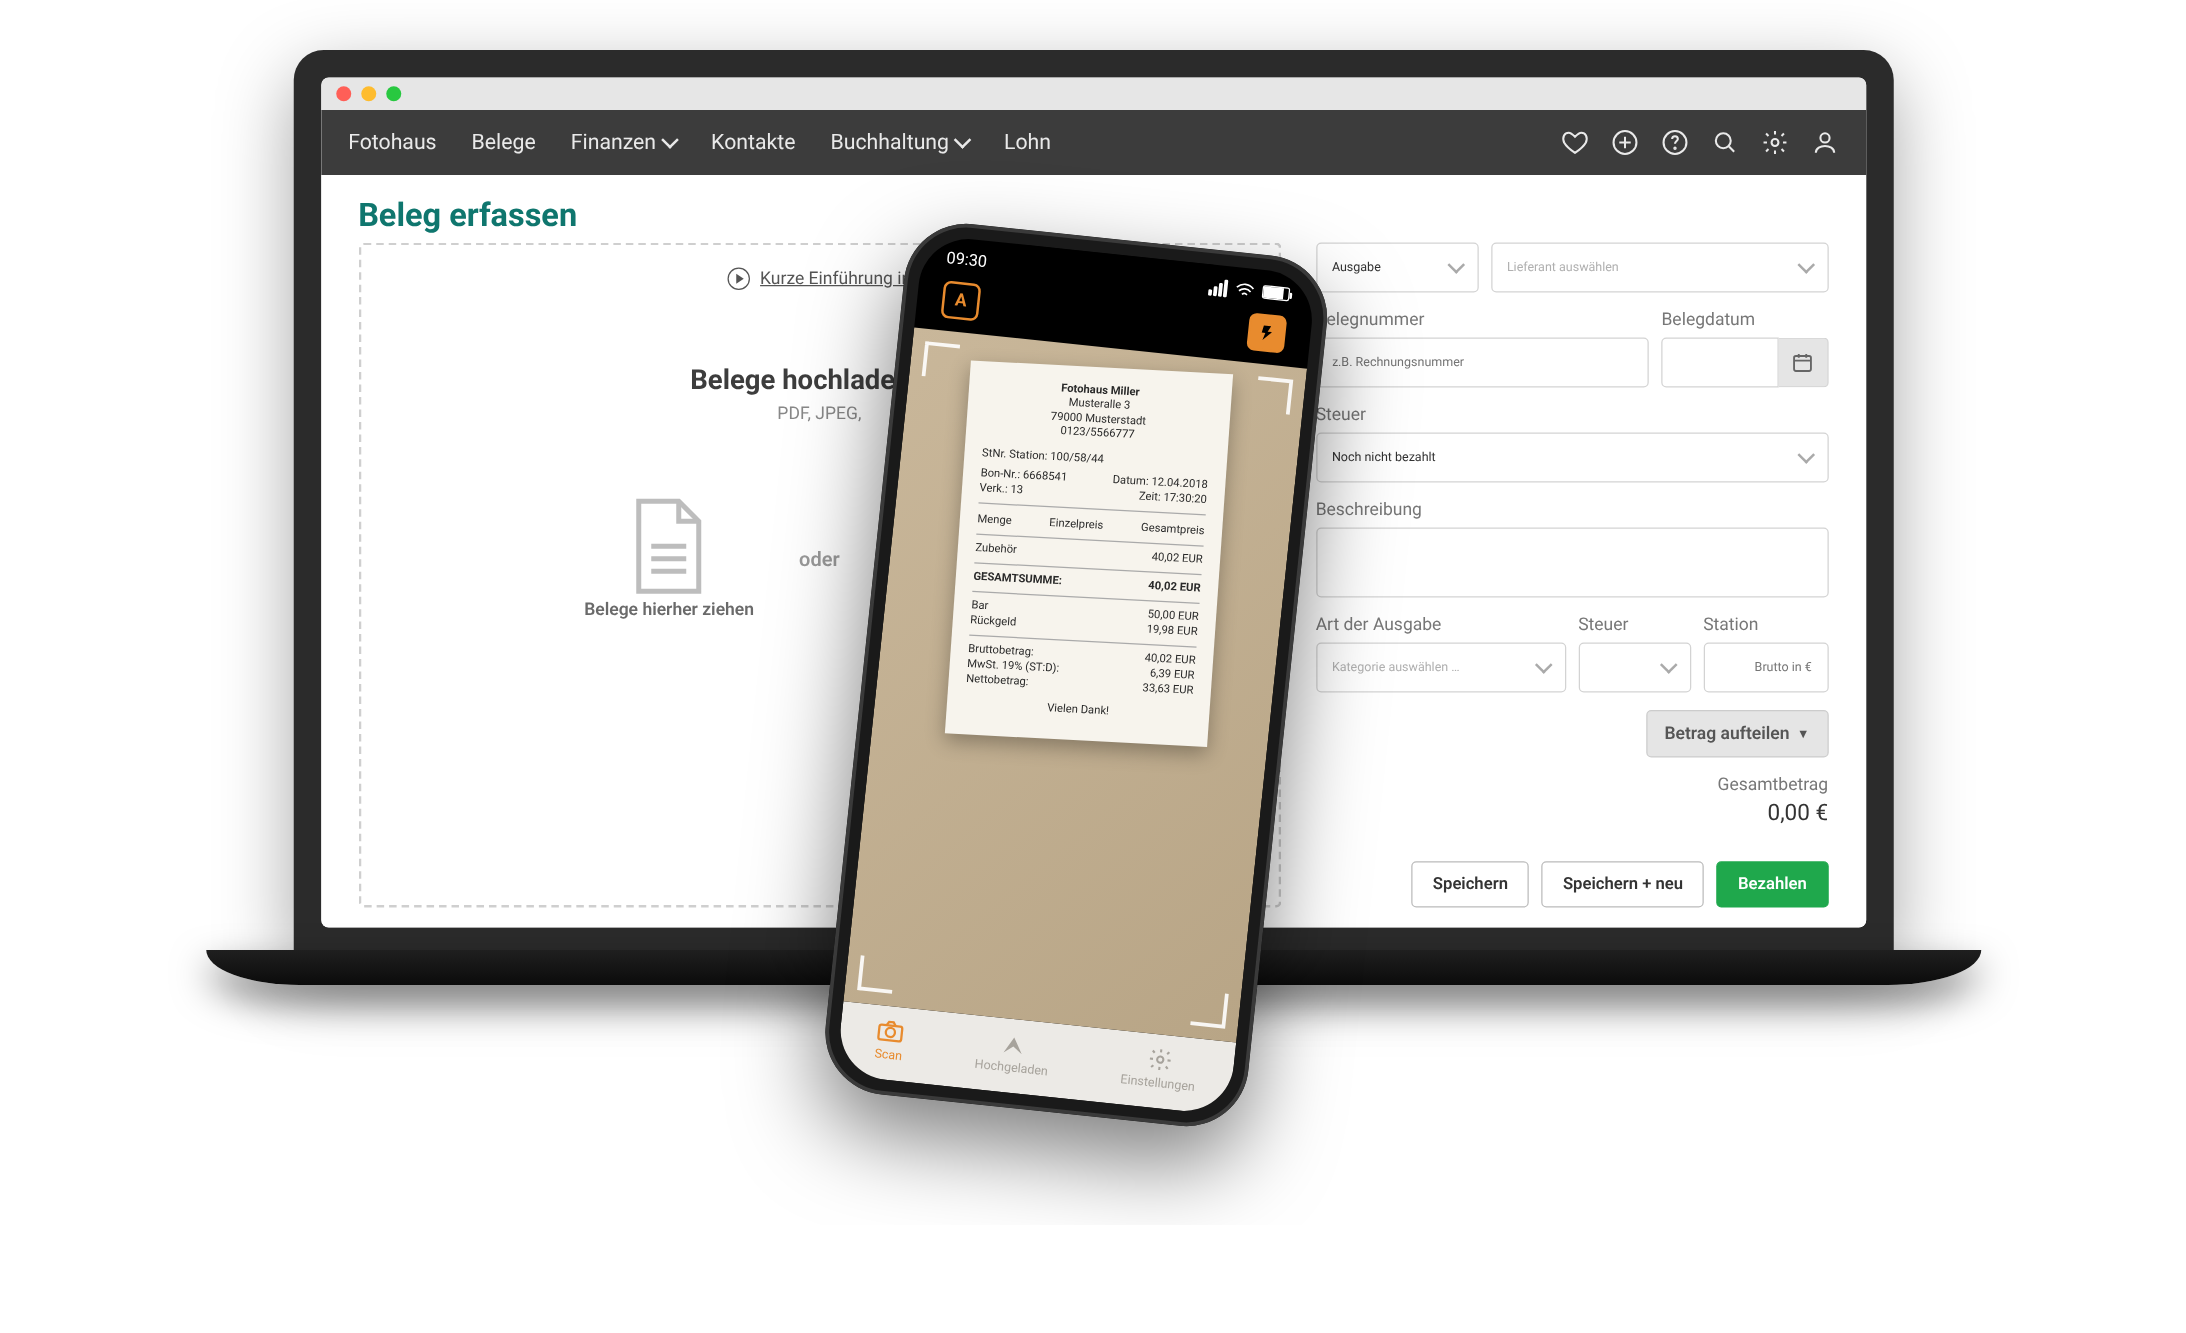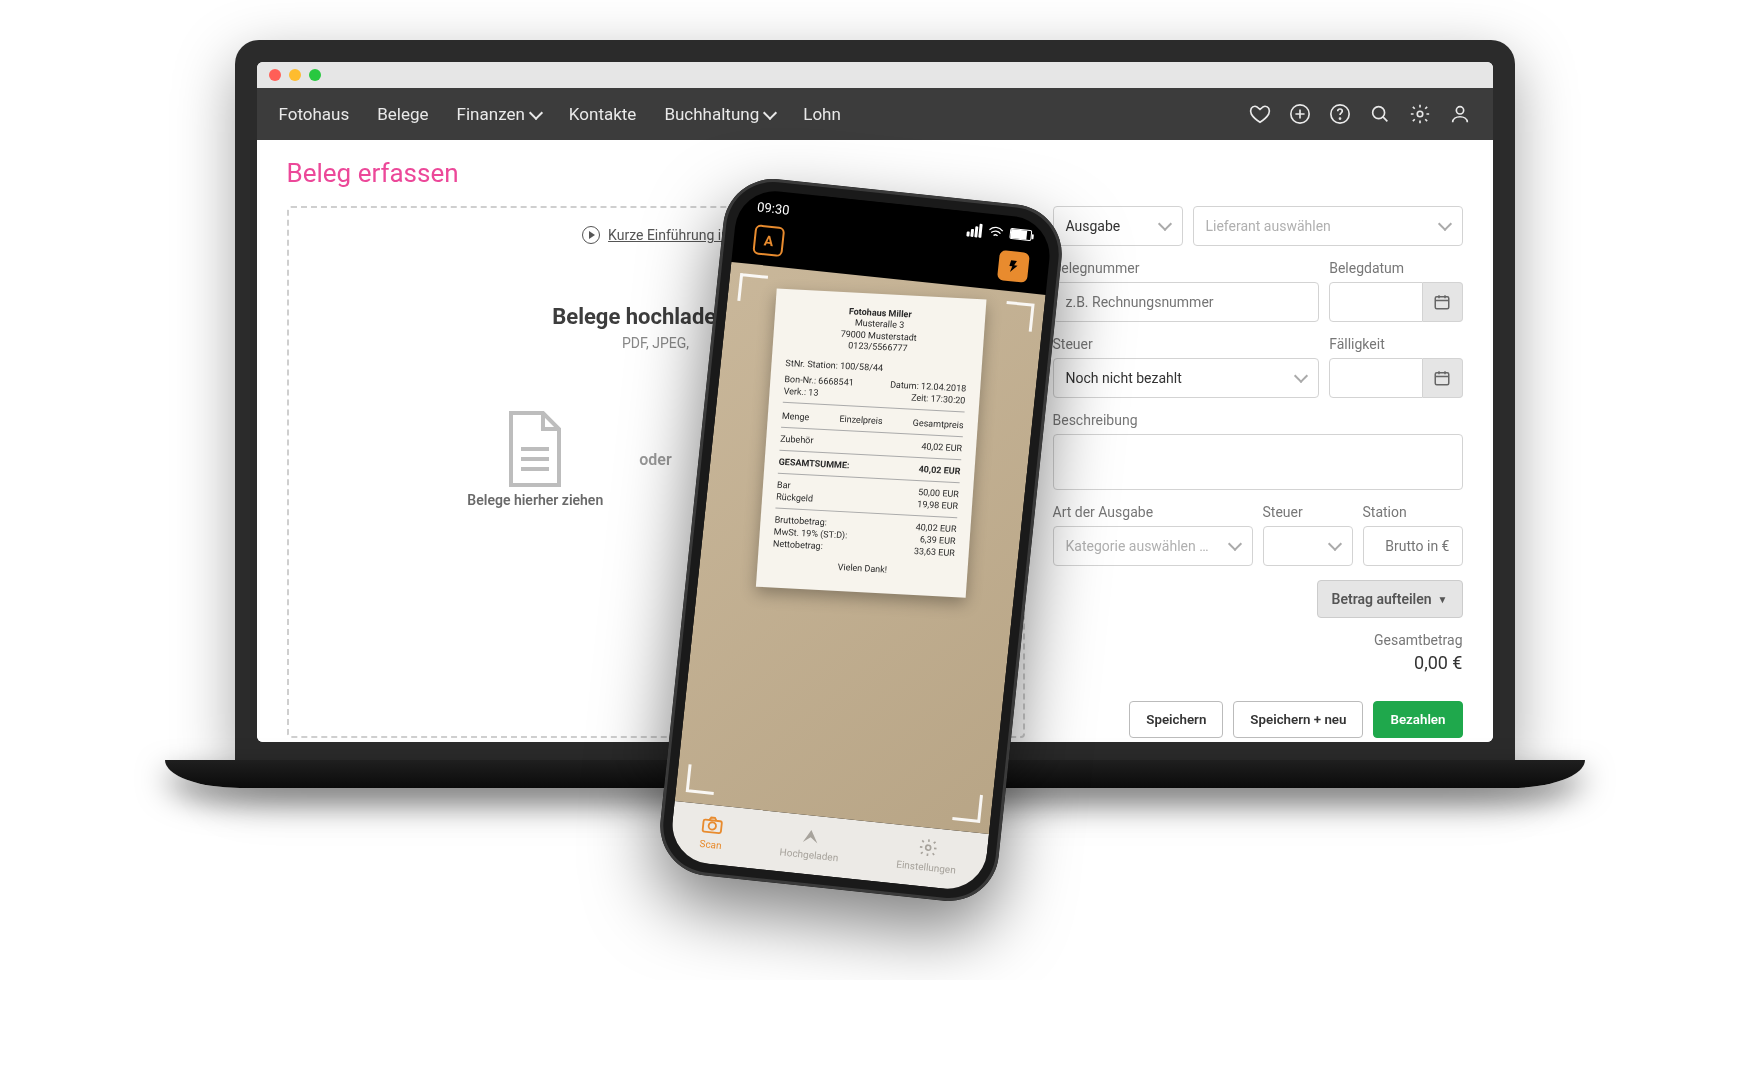--- a/index.html
+++ b/index.html
@@ -21,21 +21,21 @@
 
 
 .app-nav { background:#3c3c3c; color:#e9e9e9; height:52px; display:flex; align-items:center; padding:0 22px; justify-content:space-between; }
 .nav-left { display:flex; gap:28px; font-size:17px; }
 .nav-item { display:flex; align-items:center; gap:6px; cursor:pointer; }
 .nav-right { display:flex; gap:18px; align-items:center; }
 .nav-icon { width:22px; height:22px; stroke:#e9e9e9; fill:none; stroke-width:1.8; }
 
 
 .content { flex:1; background:#fff; padding:18px 30px 24px 30px; display:flex; flex-direction:column; overflow:hidden; }
-.page-title { font-size:26px; font-weight:400; color:#ec4899; margin-bottom:18px; }
+.page-title { font-size:26px; font-weight:700; color:#0f766e; margin-bottom:6px; }
 .two-col { display:flex; gap:28px; flex:1; }
 
 
 .dropzone { flex:1; border:2px dashed #cfcfcf; border-radius:4px; padding:18px 24px; color:#666; display:flex; flex-direction:column; align-items:center; }
 .intro-row { display:flex; align-items:center; gap:8px; font-size:14px; color:#555; text-decoration:underline; margin-bottom:60px; align-self:center; }
 .play-icon{ width:18px; height:18px; border:1.6px solid #555; border-radius:50%; display:inline-flex; align-items:center; justify-content:center;}
 .play-icon::after{content:""; border-left:6px solid #555; border-top:4px solid transparent; border-bottom:4px solid transparent; margin-left:2px;}
 .dz-heading { font-size:22px; font-weight:700; color:#3d3d3d; margin-bottom:6px; text-align:center; }
 .dz-sub { font-size:14px; color:#888; margin-bottom:50px; text-align:center; }
 .dz-icons { display:flex; align-items:center; gap:34px; }
@@ -43,21 +43,21 @@
 .file-icon { width:64px; height:80px; stroke:#bdbdbd; fill:none; stroke-width:4; }
 .dz-slot-label { font-size:14px; color:#6a6a6a; font-weight:600; text-align:center; line-height:1.3; }
 .oder { color:#999; font-weight:600; }
 .upload-btn { background:#d9d9d9; color:#555; padding:10px 16px; border-radius:4px; font-weight:600; text-align:center; min-width:110px; }
 
 
 .form-col { width:410px; display:flex; flex-direction:column; gap:14px; color:#555; font-size:14px; }
 .row { display:flex; gap:10px; }
 .field { display:flex; flex-direction:column; gap:6px; flex:1; }
 .label { font-size:14px; color:#777; }
-.control, .select, .textarea { border:1px solid #d3d3d3; border-radius:4px; height:40px; padding:0 12px; font-size:14px; color:#333; background:#fff; display:flex; align-items:center; justify-content:space-between; }
+.control, .select, .textarea { border:1px solid #d3d3d3; border-radius:4px; height:40px; padding:0 12px; font-size:10px; color:#333; background:#fff; display:flex; align-items:center; justify-content:space-between; }
 .select .chev { color:#aaa; }
 .placeholder { color:#b0b0b0; }
 .textarea { height:56px; align-items:flex-start; padding-top:8px; }
 .cal-btn { width:40px; height:40px; background:#e5e5e5; border:1px solid #d3d3d3; border-left:none; border-radius:0 4px 4px 0; display:flex; align-items:center; justify-content:center; }
 .date-wrap { display:flex; }
 .date-wrap .control { border-radius:4px 0 0 4px; }
 .split-btn { align-self:flex-end; background:#e5e5e5; border:1px solid #ccc; padding:10px 14px; border-radius:4px; font-weight:600; color:#555; display:flex; gap:6px; align-items:center; }
 .total-row { align-self:flex-end; text-align:right; }
 .total-row .lbl{color:#777;} .total-row .val{font-size:18px; color:#333; margin-top:4px;}
 .btn-row { display:flex; gap:10px; justify-content:flex-end; margin-top:14px;}
@@ -216,32 +216,20 @@
               </div>
 
               <div class="row">
                 <div class="field" style="flex:2;">
                   <div class="label">Steuer</div>
                   <div class="select">
                     <span>Noch nicht bezahlt</span>
                       <span class="chev"></span>
                   </div>
                 </div>
-                <div class="field" style="flex:1;">
-                  <div class="label">Fälligkeit</div>
-                  <div class="date-wrap">
-                    <div class="control" style="flex:1;"></div>
-                    <div class="cal-btn">
-                      <svg width="18" height="18" viewBox="0 0 24 24" fill="none" stroke="#666" stroke-width="2">
-                          <rect x="3" y="5" width="18" height="16" rx="2"></rect>
-                          <path d="M3 10h18M8 3v4M16 3v4"></path>
-                        </svg>
-                    </div>
-                  </div>
-                </div>
               </div>
 
               <div class="field">
                 <div class="label">Beschreibung</div>
                 <div class="textarea"></div>
               </div>
 
               <div class="row">
                 <div class="field" style="flex:2;">
                   <div class="label">Art der Ausgabe</div>

